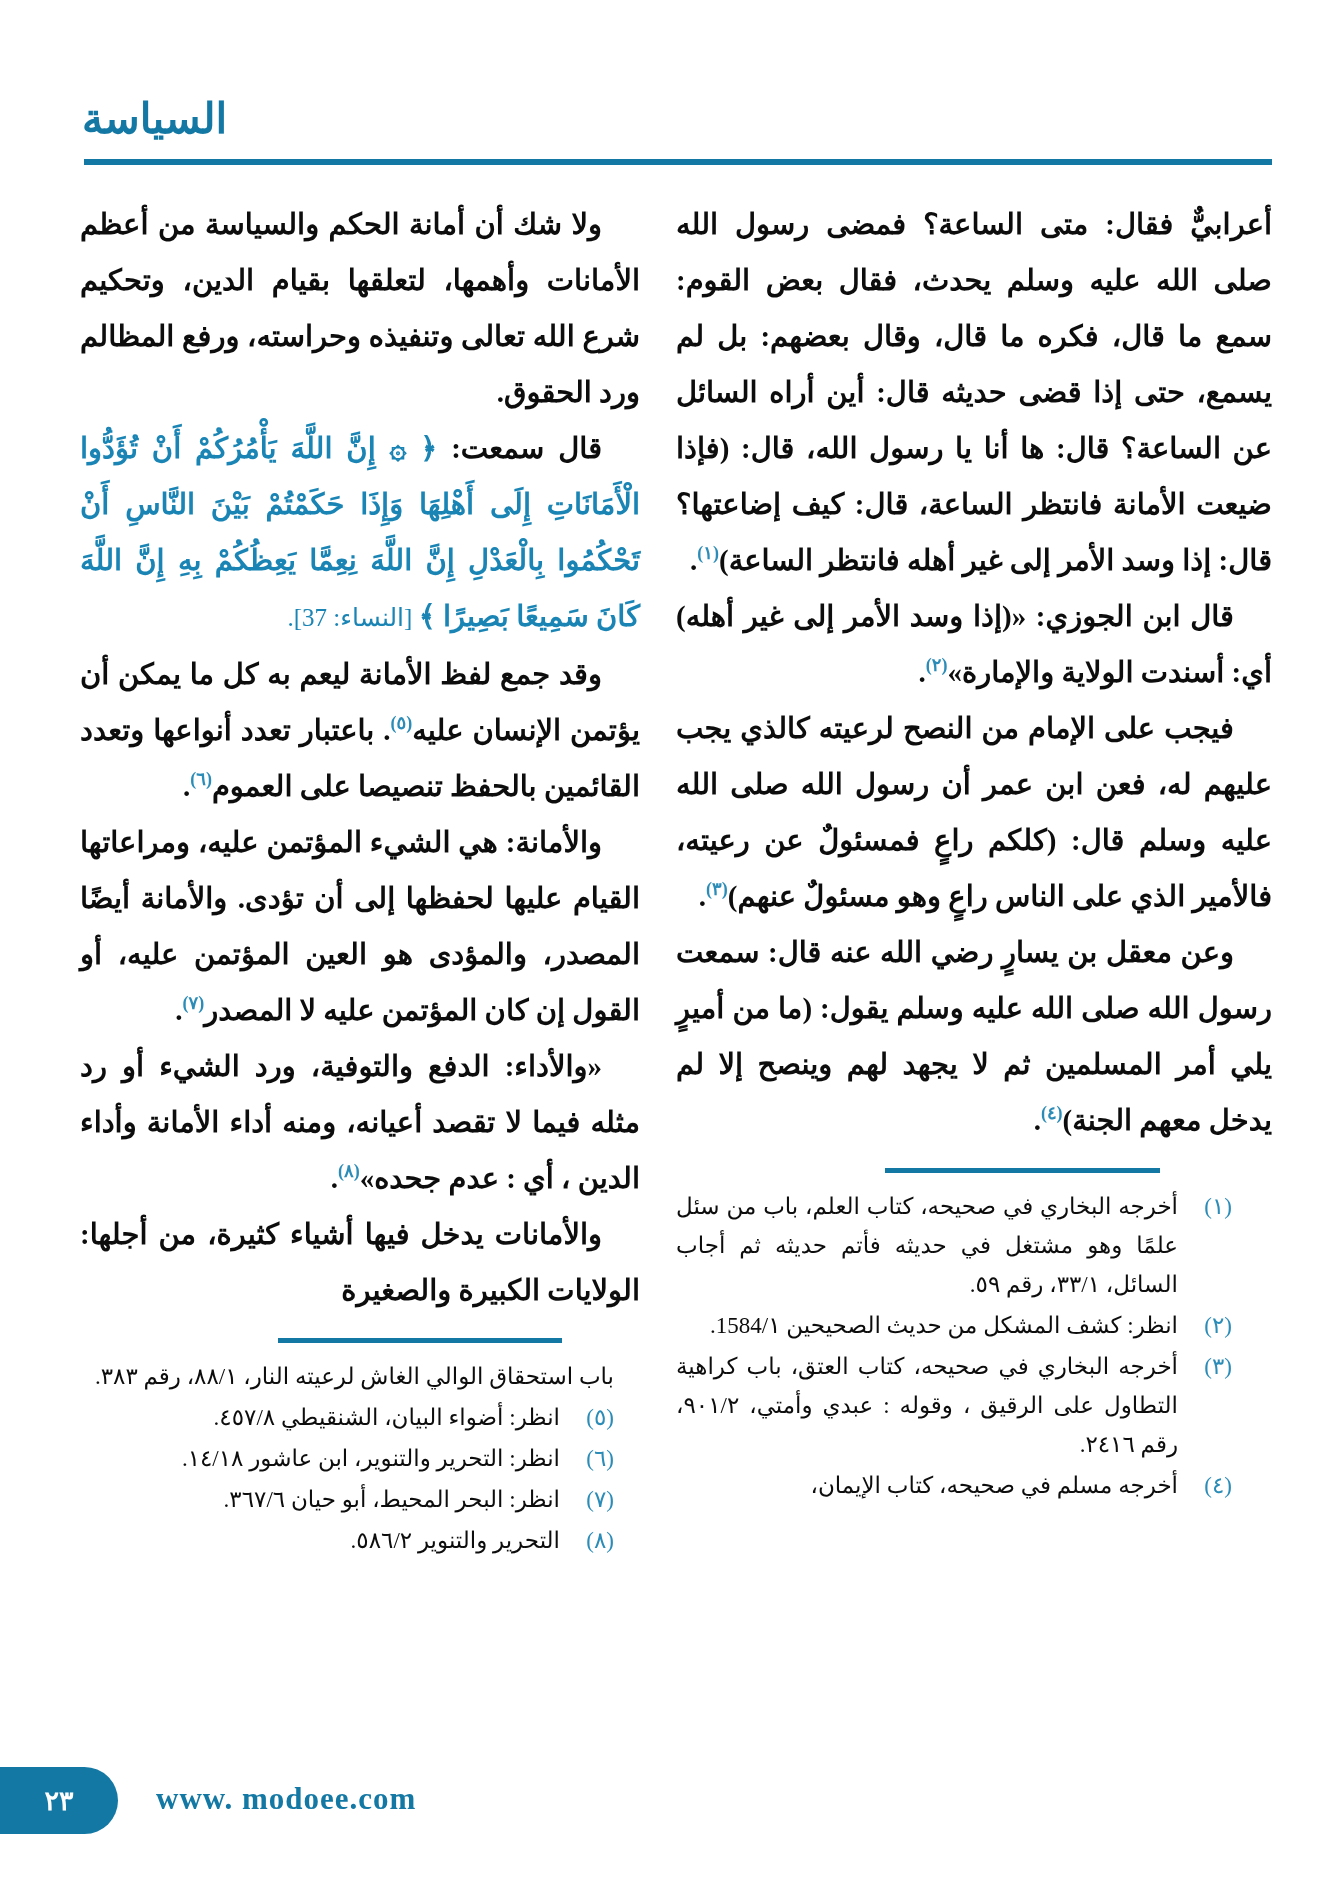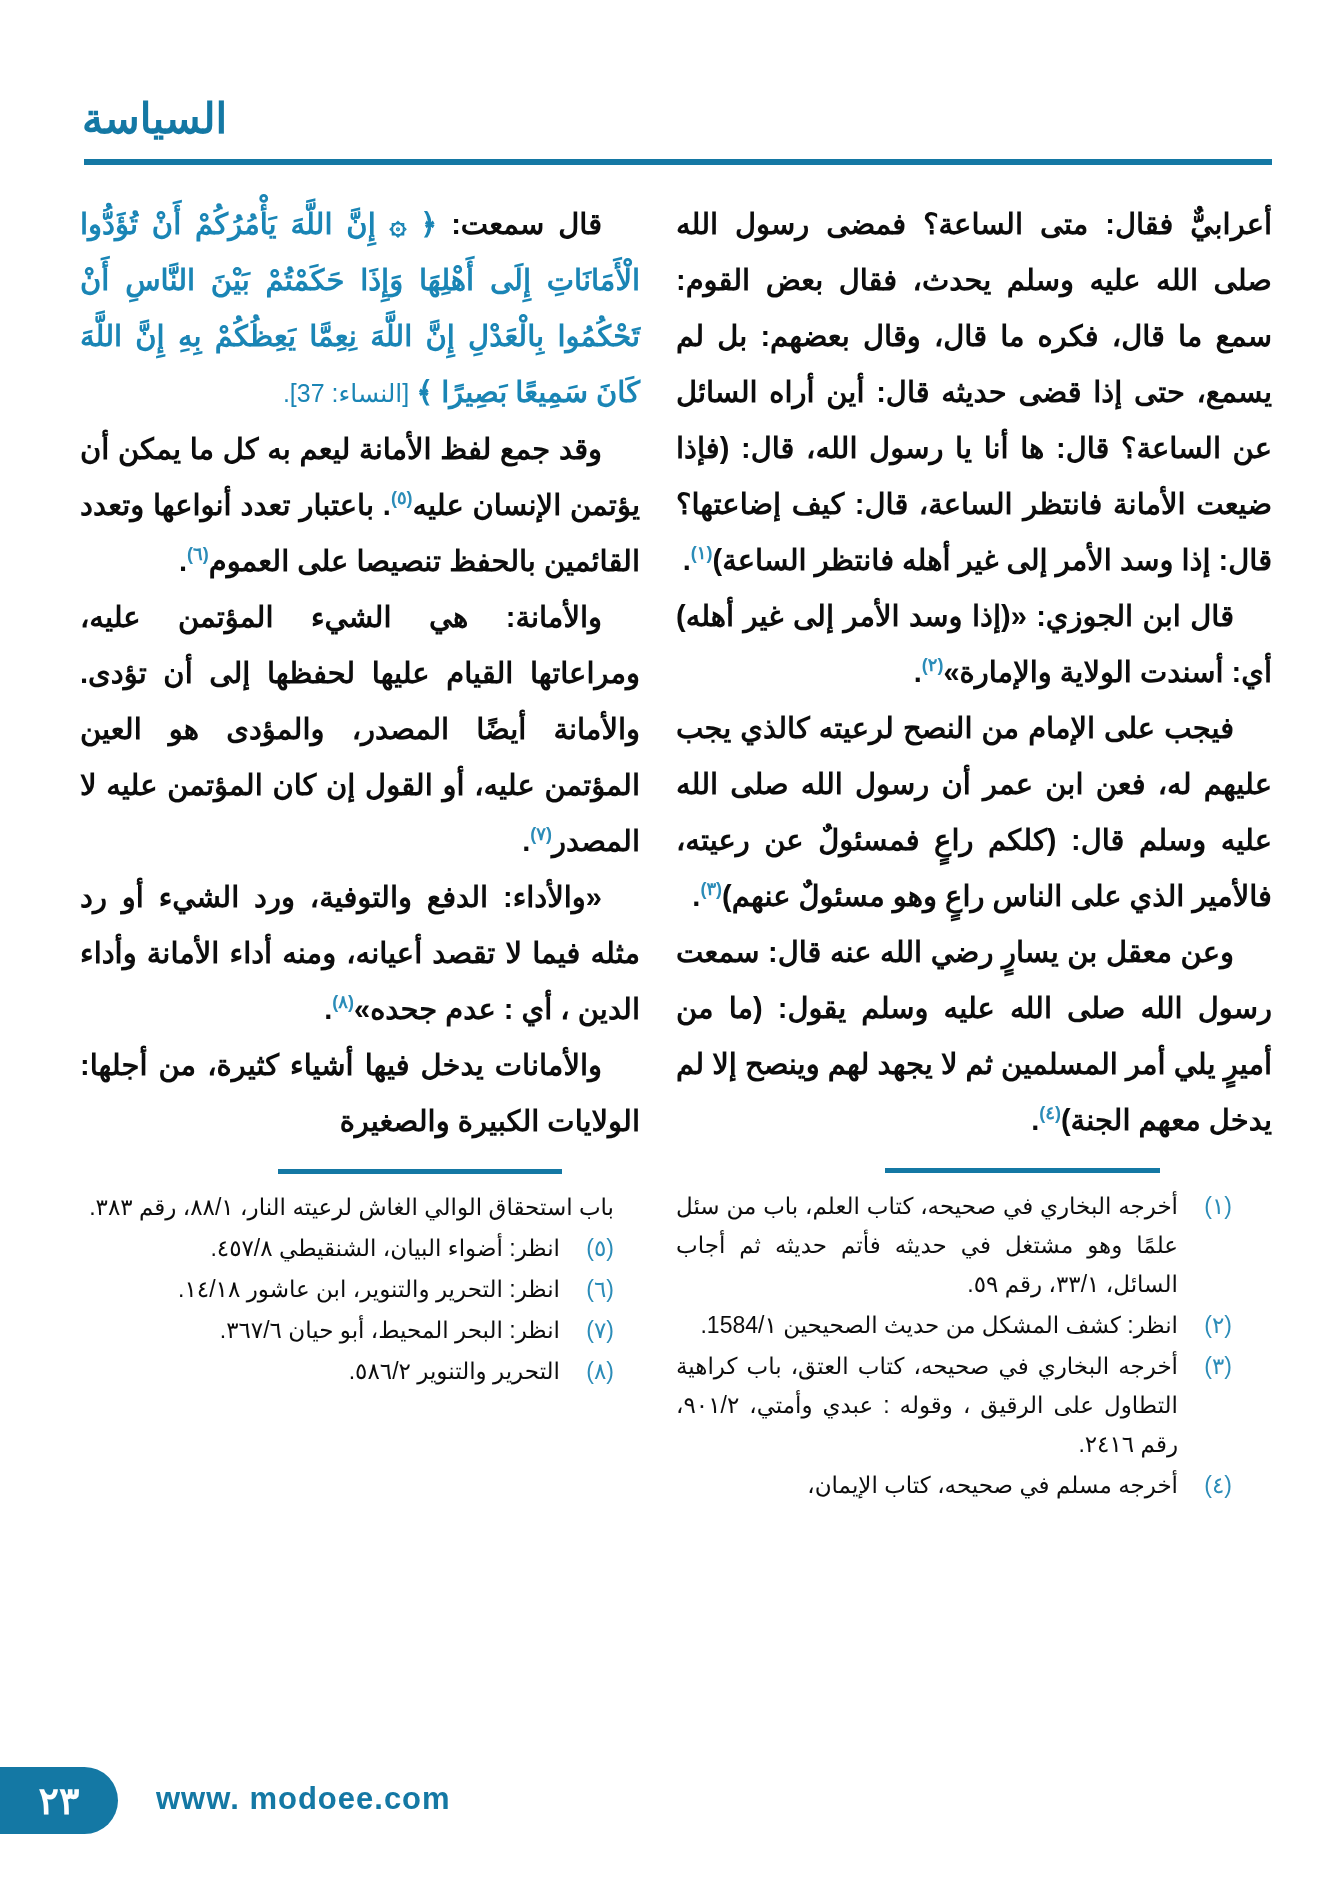--- a/index.html
+++ b/index.html
@@ -5,21 +5,21 @@
   :root{
     --accent:#1478a4;
     --quran:#1a85b5;
     --marker:#2b8cb8;
     --ink:#0d0d0d;
   }
   *{margin:0;padding:0;box-sizing:border-box;}
   html,body{width:1339px;height:1890px;background:#ffffff;overflow:hidden;}
   .page{
     position:relative;width:1339px;height:1890px;background:#fff;
-    font-family:Liberation Sans, sans-serif;direction:rtl;
+    font-family:Liberation Serif, serif;direction:rtl;
   }
   .header-title{
     position:absolute;left:82px;top:94px;
     font-size:42px;font-weight:bold;color:var(--accent);
     direction:rtl;
   }
   .header-rule{
     position:absolute;left:84px;top:159px;width:1188px;height:6px;
     background:var(--accent);
   }
@@ -52,21 +52,21 @@
   }
   .col-right .footnotes{padding-right:40px;}
   .col-left .footnotes{padding-right:26px;}
   .fn-item{display:flex;gap:10px;text-align:justify;margin-bottom:2px;}
   .fn-num{color:var(--marker);flex:0 0 auto;min-width:44px;font-size:23px;}
   .fn-text{flex:1 1 auto;}
   .footer-badge{
     position:absolute;left:0;top:1767px;width:118px;height:67px;
     background:var(--accent);border-radius:0 34px 34px 0;
     color:#fff;display:flex;align-items:center;justify-content:center;
-    font-size:38px;font-weight:bold;direction:rtl;
+    font-size:27px;font-weight:bold;direction:rtl;
   }
   .footer-site{
     position:absolute;left:156px;top:1781px;
     color:var(--accent);font-size:31px;font-weight:bold;
     direction:ltr;letter-spacing:1px;text-align:center;
   }
 </style>
 </head>
 <body>
 
@@ -100,20 +100,21 @@
           </div>
           <div class="fn-item">
             <span class="fn-num">(٤)</span>
             <span class="fn-text">أخرجه مسلم في صحيحه، كتاب الإيمان،</span>
           </div>
         </div>
     </section>
 
     <section class="col col-left">
       <div>
+          <p class="para indent"><span>ولا شك أن أمانة الحكم والسياسة من أعظم الأمانات وأهمها، لتعلقها بقيام الدين، وتحكيم شرع الله تعالى وتنفيذه وحراسته، ورفع المظالم ورد الحقوق.</span></p>
           <p class="para indent"><span>قال سمعت: </span><span class="quran">﴿ ۞ إِنَّ اللَّهَ يَأْمُرُكُمْ أَنْ تُؤَدُّوا الْأَمَانَاتِ إِلَى أَهْلِهَا وَإِذَا حَكَمْتُمْ بَيْنَ النَّاسِ أَنْ تَحْكُمُوا بِالْعَدْلِ إِنَّ اللَّهَ نِعِمَّا يَعِظُكُمْ بِهِ إِنَّ اللَّهَ كَانَ سَمِيعًا بَصِيرًا ﴾</span><span class="ayah-ref"> [النساء: 37].</span></p>
           <p class="para indent"><span>وقد جمع لفظ الأمانة ليعم به كل ما يمكن أن يؤتمن الإنسان عليه</span><span class="fnref">(٥)</span><span>. باعتبار تعدد أنواعها وتعدد القائمين بالحفظ تنصيصا على العموم</span><span class="fnref">(٦)</span><span>.</span></p>
           <p class="para indent"><span>والأمانة: هي الشيء المؤتمن عليه، ومراعاتها القيام عليها لحفظها إلى أن تؤدى. والأمانة أيضًا المصدر، والمؤدى هو العين المؤتمن عليه، أو القول إن كان المؤتمن عليه لا المصدر</span><span class="fnref">(٧)</span><span>.</span></p>
           <p class="para indent"><span>«والأداء: الدفع والتوفية، ورد الشيء أو رد مثله فيما لا تقصد أعيانه، ومنه أداء الأمانة وأداء الدين ، أي : عدم جحده»</span><span class="fnref">(٨)</span><span>.</span></p>
           <p class="para indent"><span>والأمانات يدخل فيها أشياء كثيرة، من أجلها: الولايات الكبيرة والصغيرة</span></p>
         </div>
       <div class="fn-sep"></div>
       <div class="footnotes">
           <div class="fn-item">
             <span class="fn-text">باب استحقاق الوالي الغاش لرعيته النار، ٨٨/١، رقم ٣٨٣.</span>

